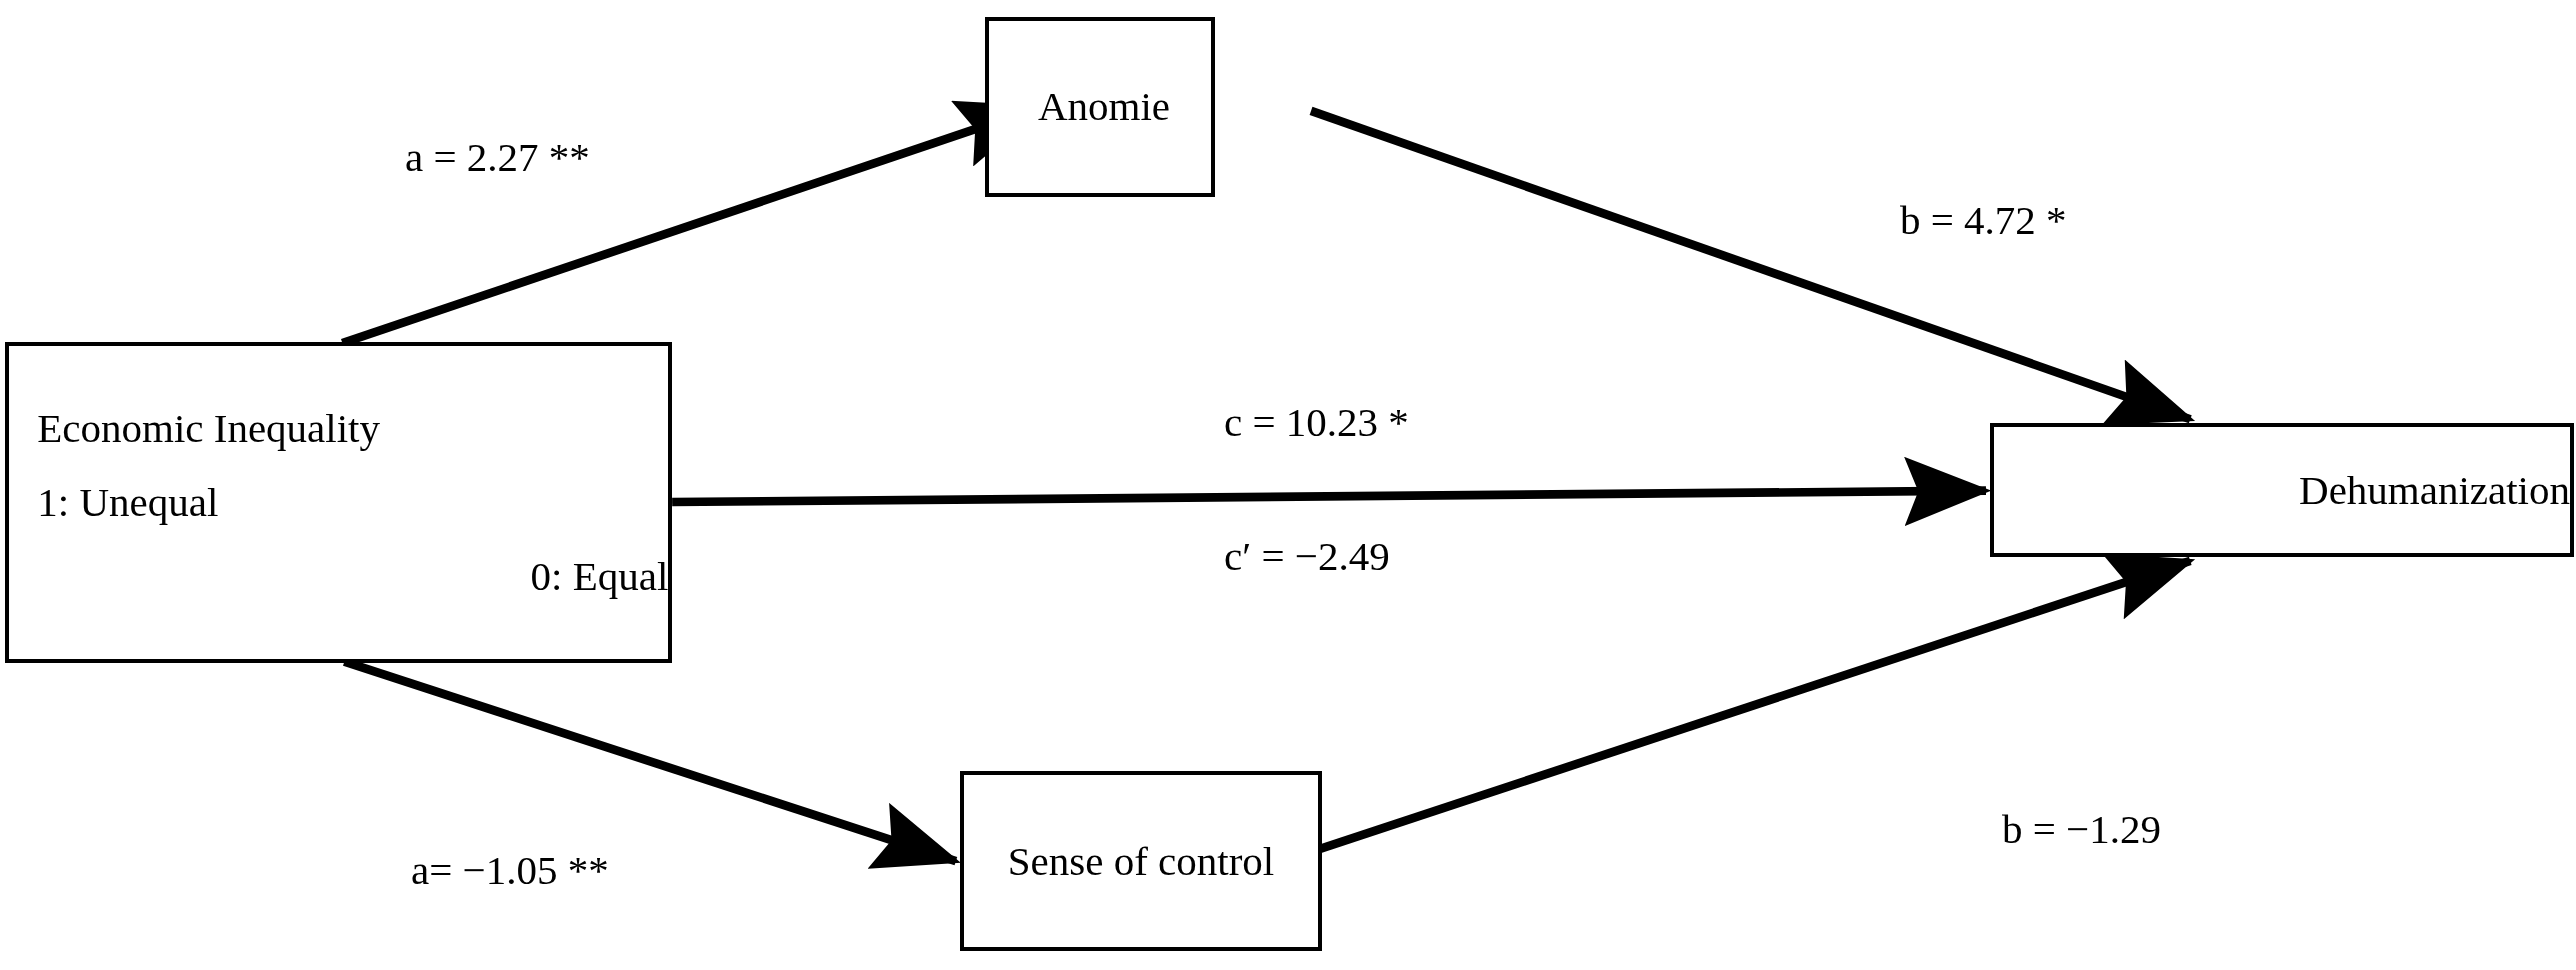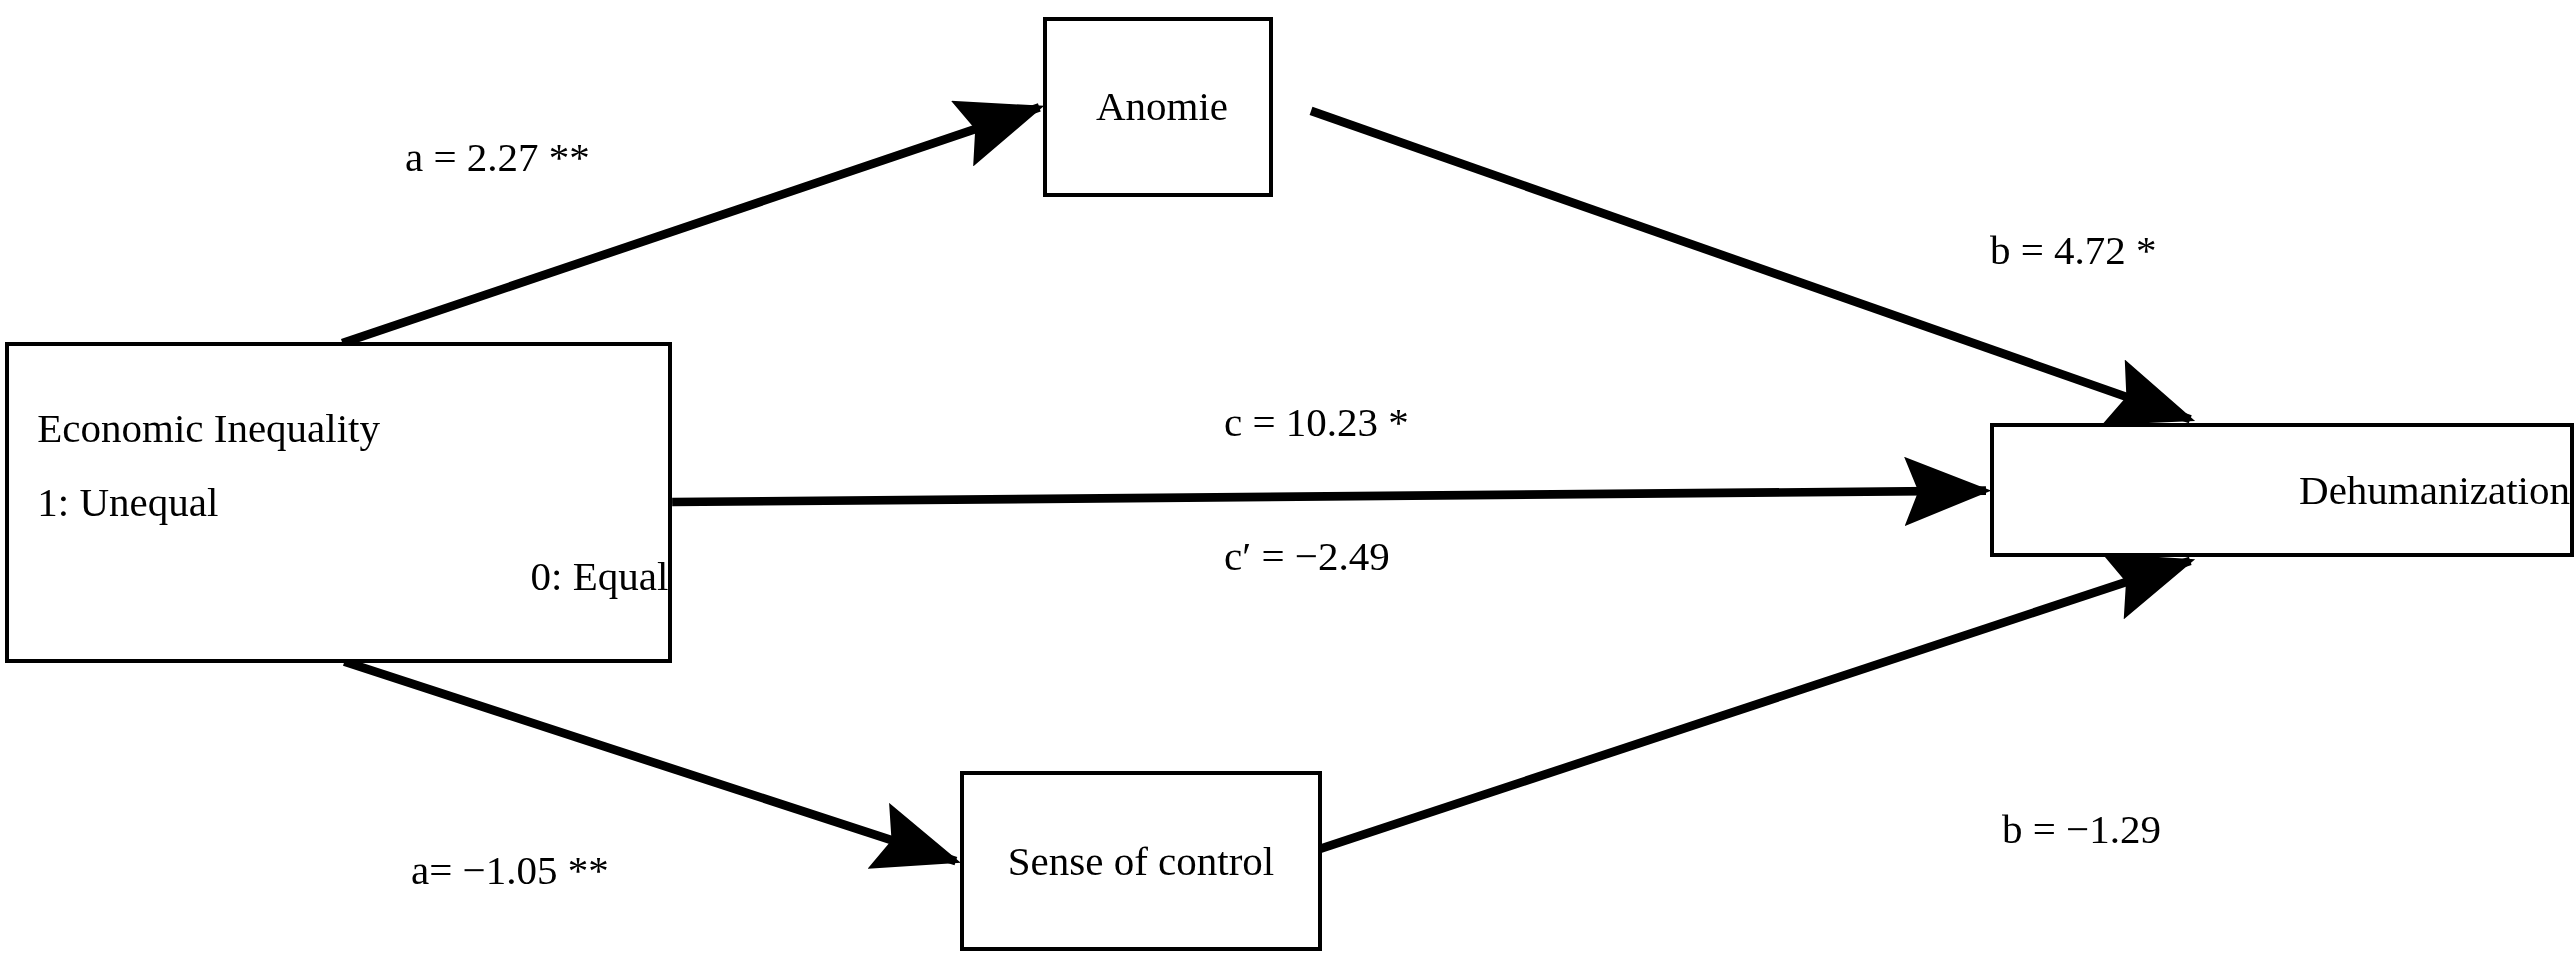--- a/index.html
+++ b/index.html
@@ -50,21 +50,21 @@
     padding-left: 28px;
     justify-content: center;
   }
   #node-economic-inequality .node-label {
     margin: 0 0 0 0;
   }
   #node-economic-inequality .line-main { margin-bottom: 33px; }
   #node-economic-inequality .line-code { margin-bottom: 33px; }
   #node-economic-inequality .line-code-last { margin-bottom: 0; text-align: right; }
   #node-anomie {
-    left: 1043px;
+    left: 985px;
     top: 16.7px;
     width: 230px;
     height: 180px;
     padding-left: 8px;
   }
   #node-dehumanization {
     left: 1990px;
     top: 423px;
     width: 584px;
     height: 134px;
@@ -78,21 +78,21 @@
   }
   .path-label {
     position: absolute;
     font-size: 41px;
     line-height: 1.0;
     color: #000000;
     white-space: nowrap;
     z-index: 4;
   }
   #label-a-anomie   { left: 405px;  top: 137px; }
-  #label-b-anomie   { left: 1990px; top: 200px; margin-top: 30px; }
+  #label-b-anomie   { left: 1900px; top: 200px; }
   #label-c-total    { left: 1224px; top: 402px; }
   #label-c-direct   { left: 1224px; top: 536px; }
   #label-a-control  { left: 411px;  top: 850px; }
   #label-b-control  { left: 2002px; top: 809px; }
 </style>
 </head>
 <body>
 
 <div id="canvas">
 

